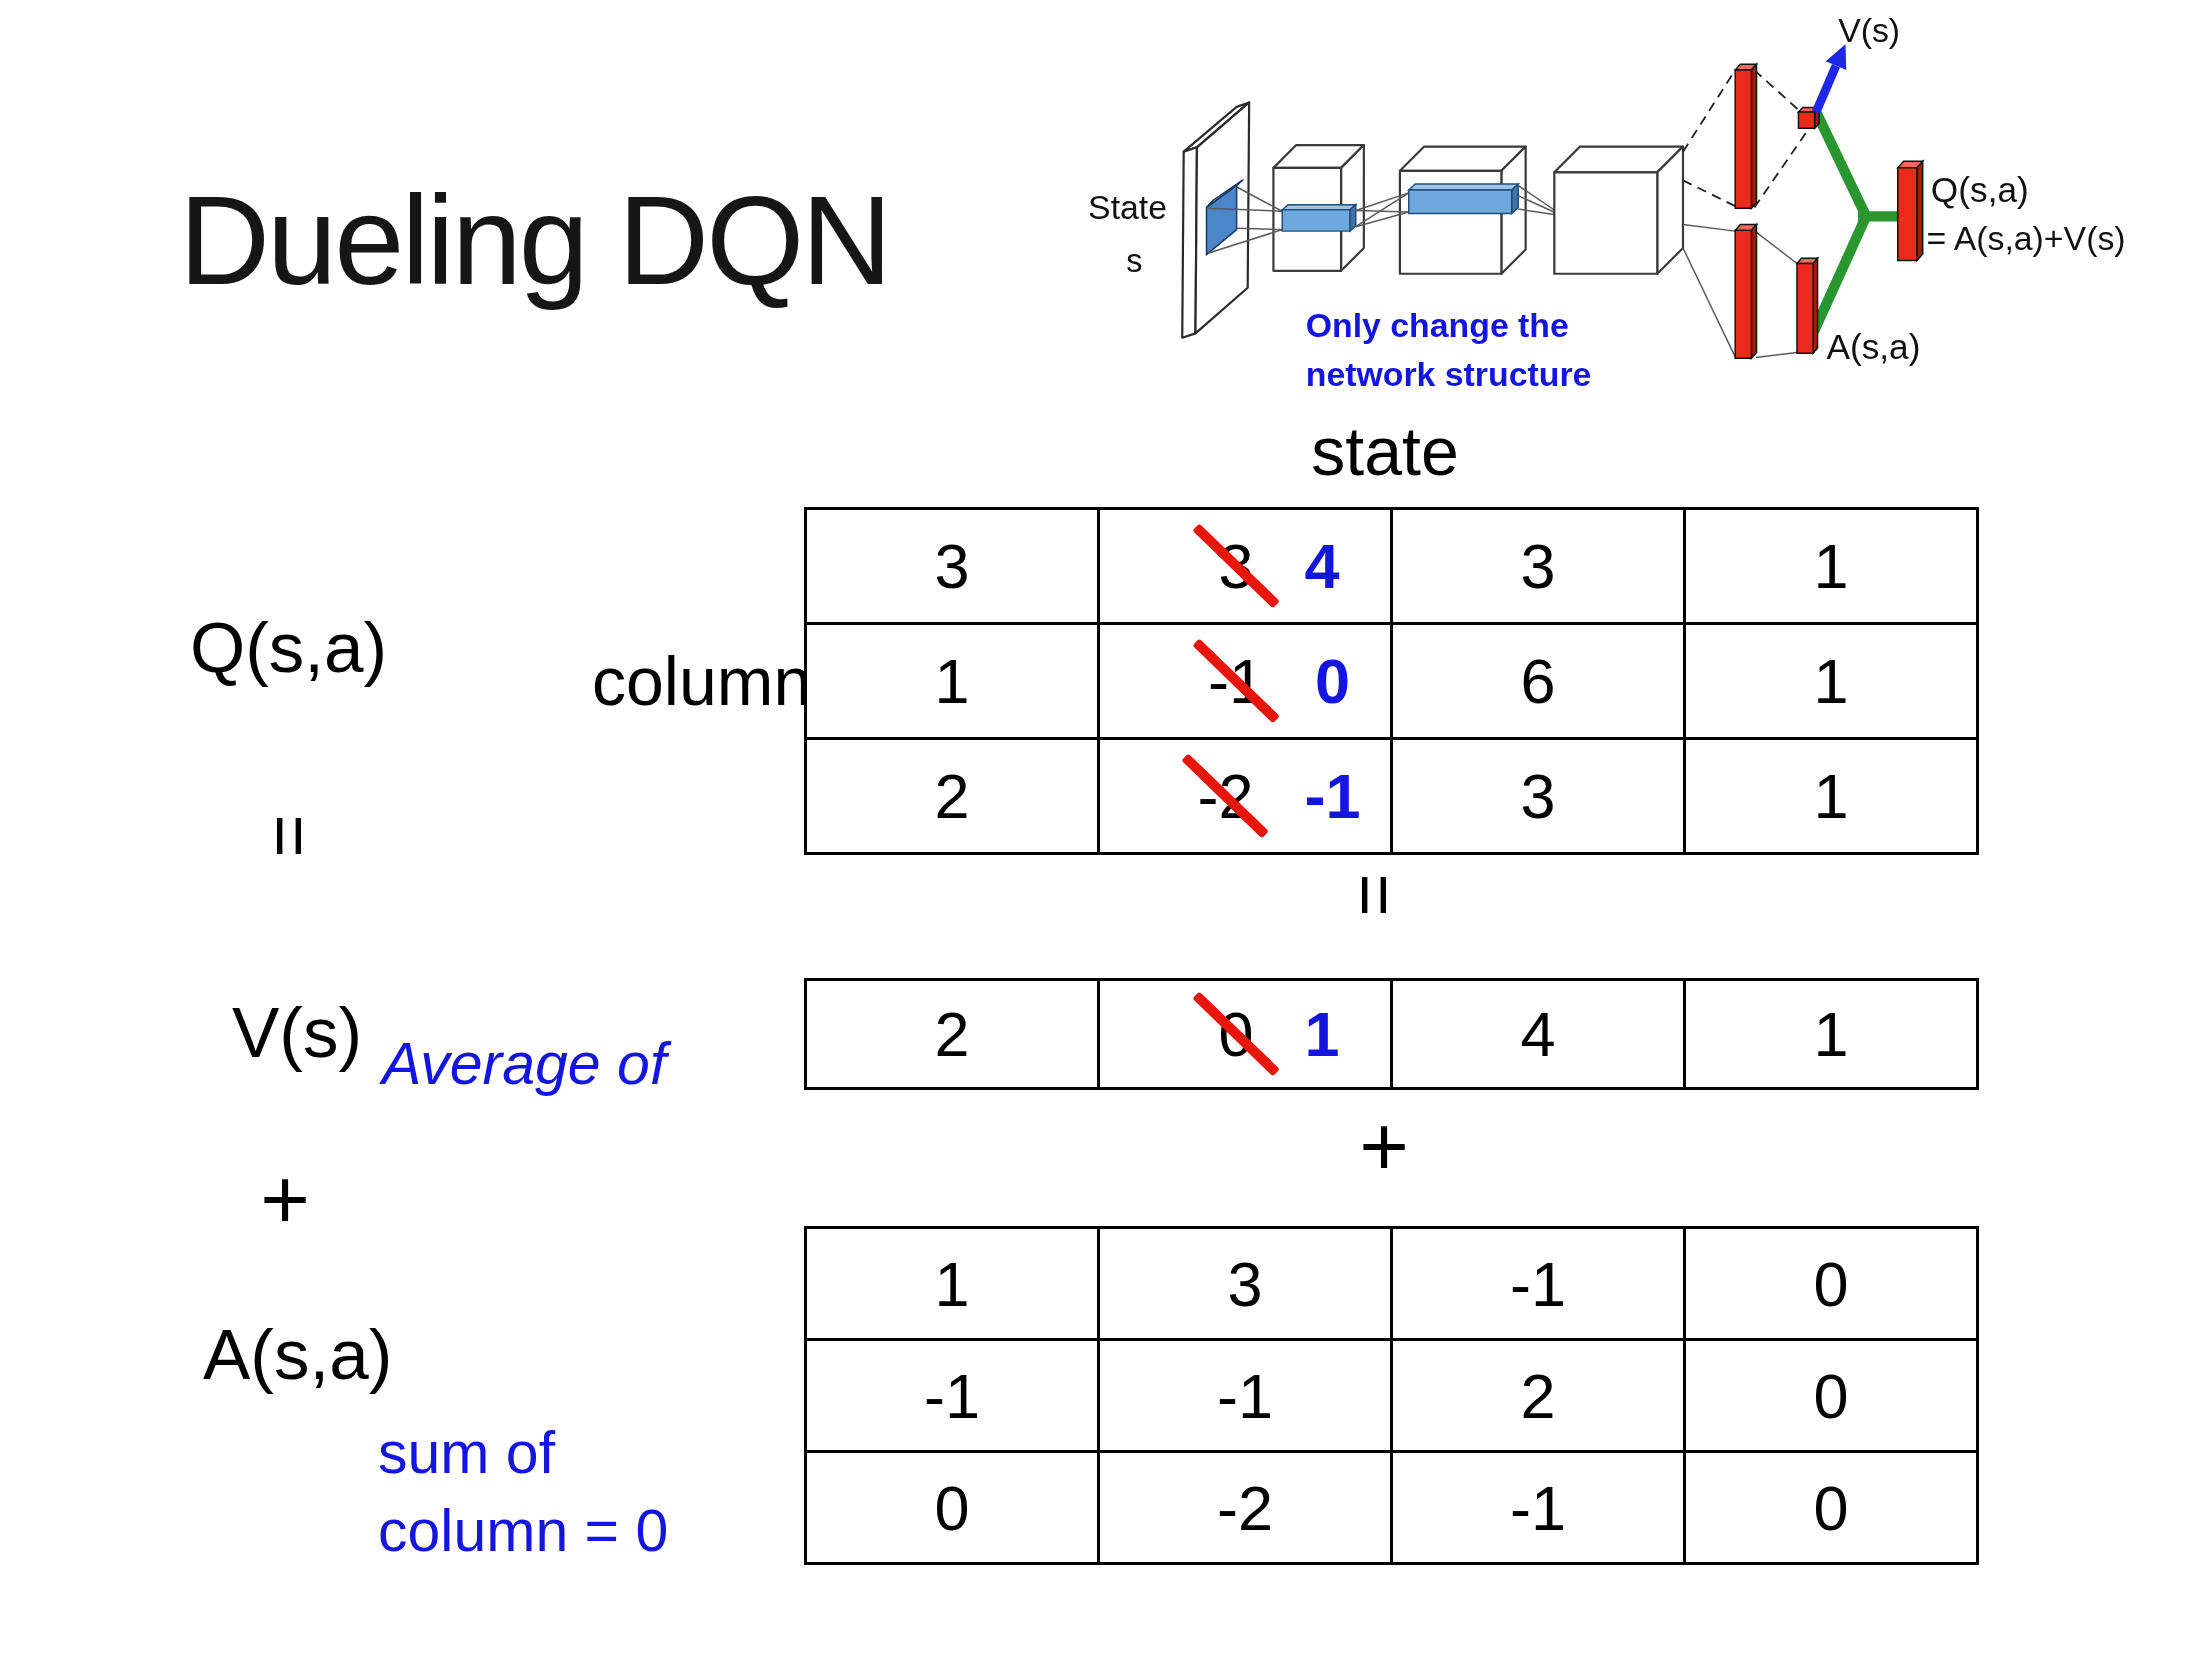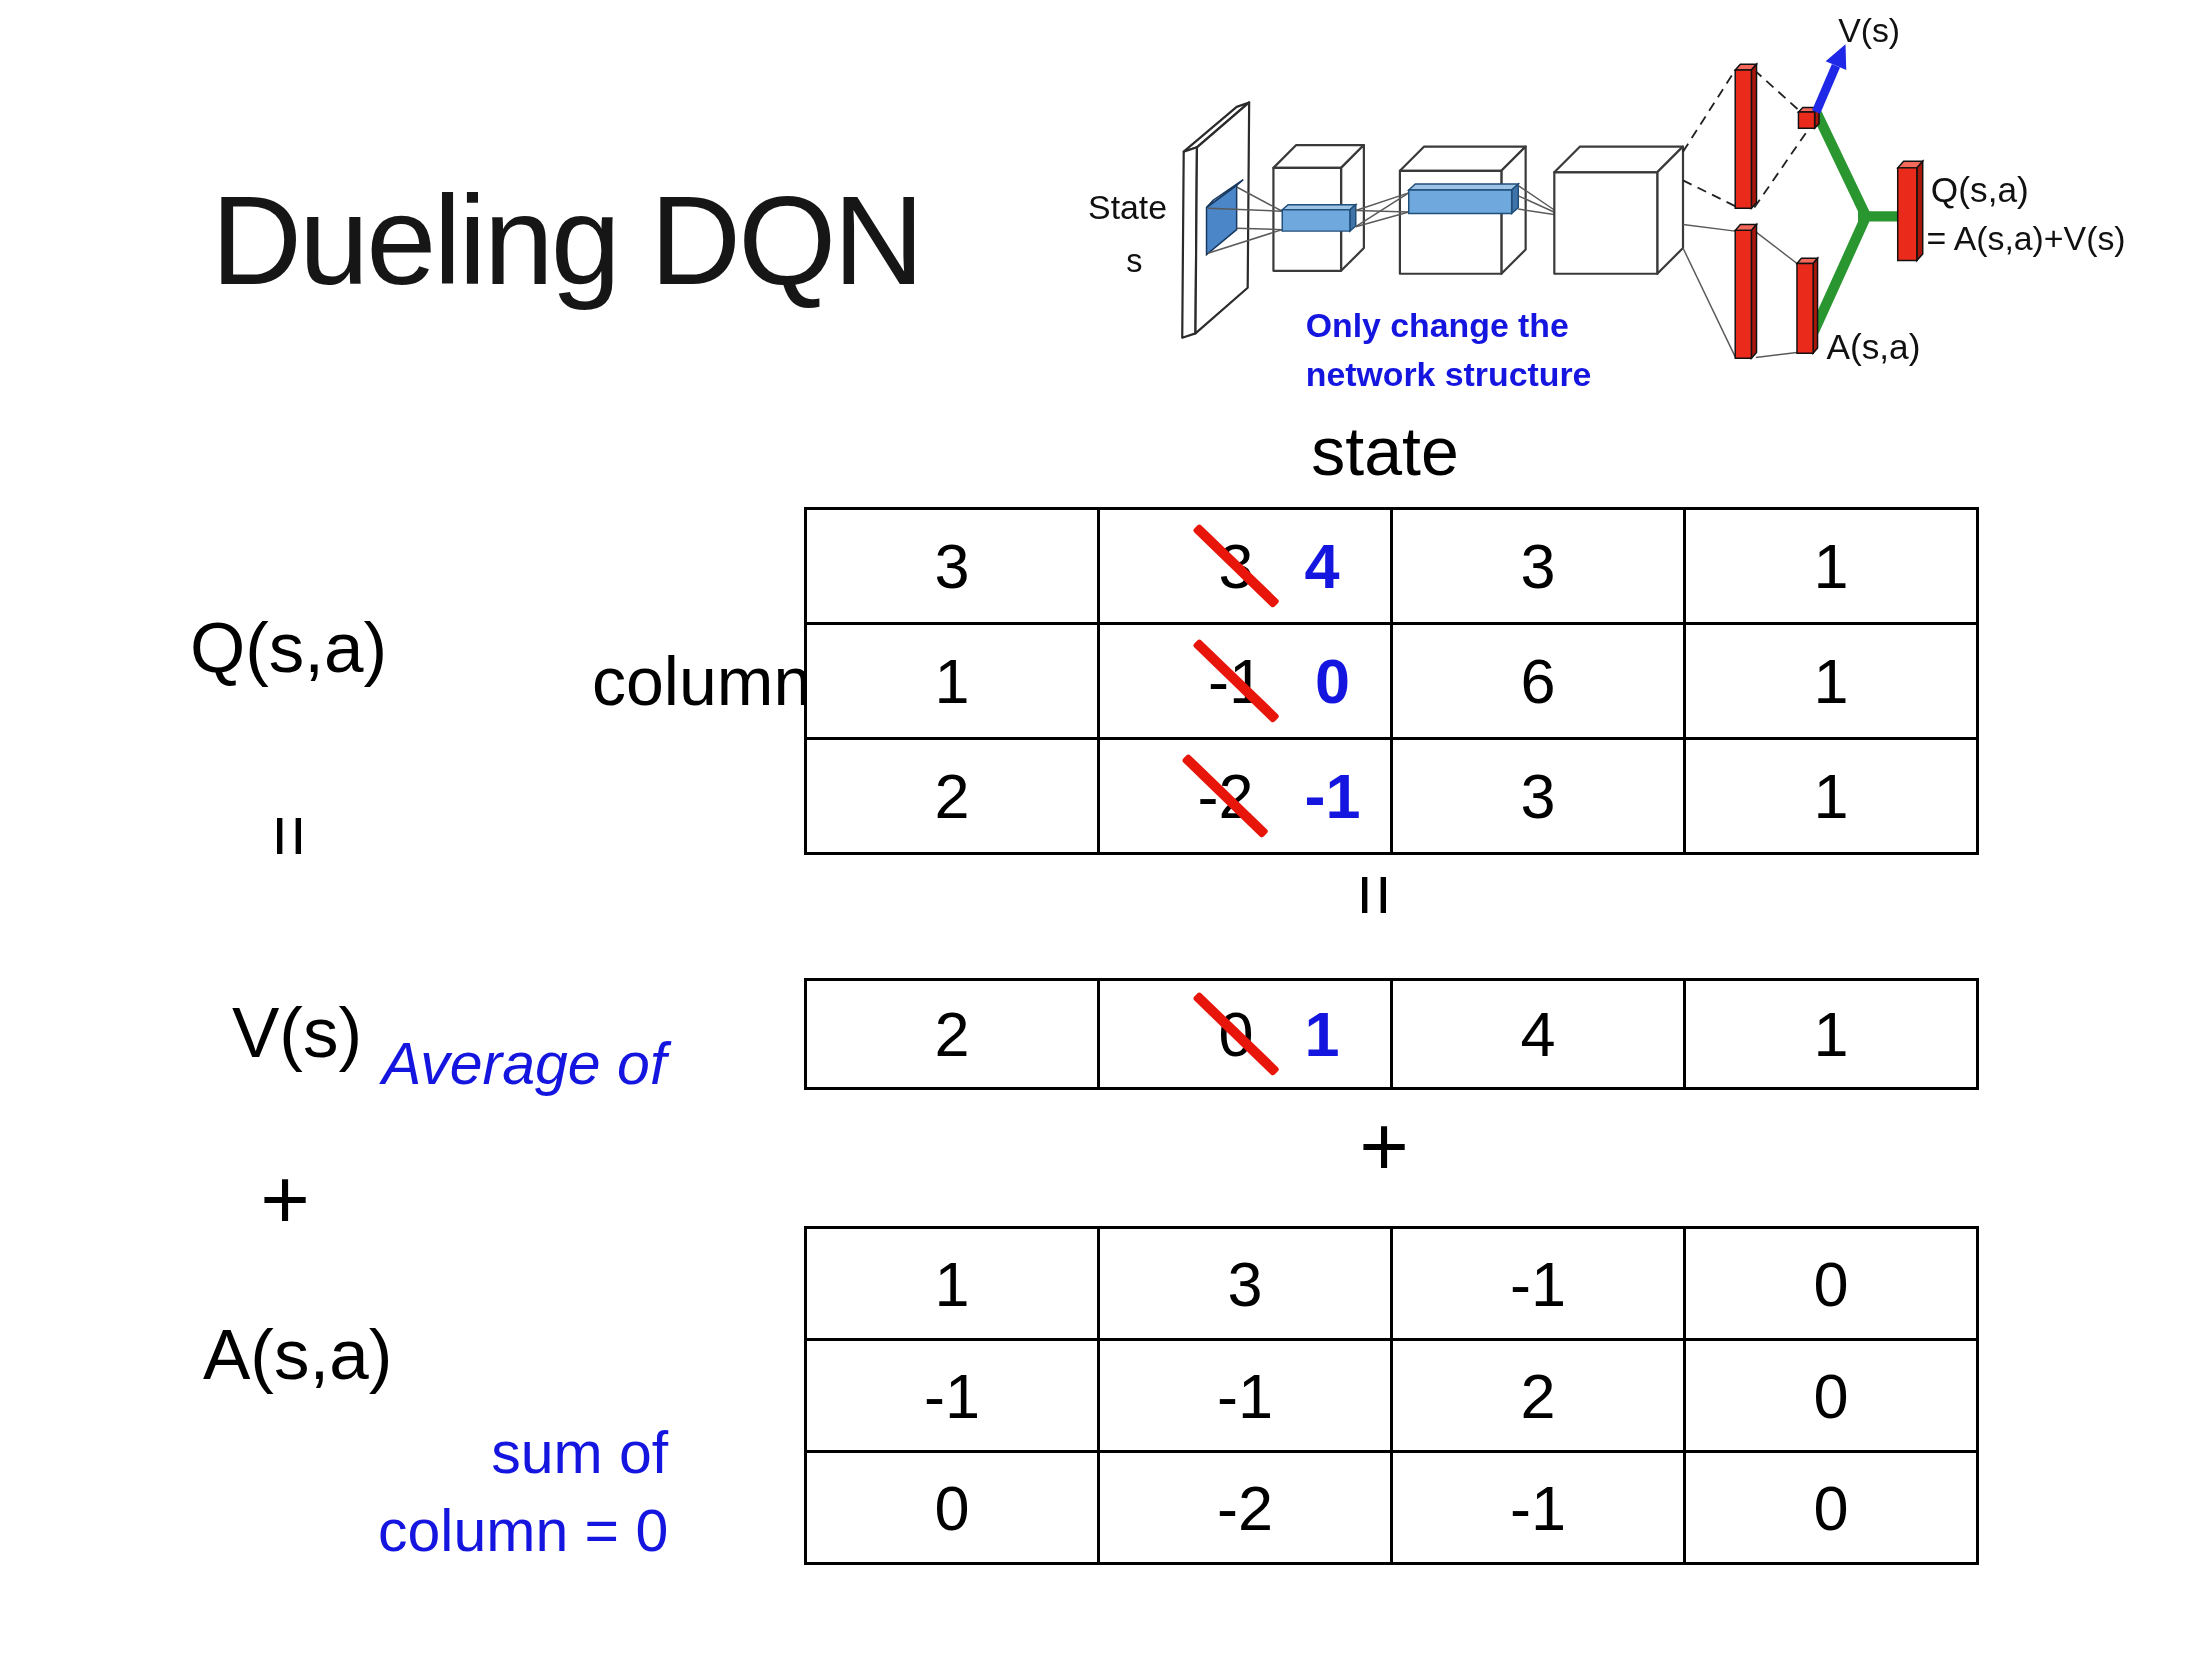--- a/index.html
+++ b/index.html
@@ -1,35 +1,35 @@
 <!DOCTYPE html>
 <html style="font-size:11.8px"><head>
 <meta charset="utf-8">
 <style>
   html,body{margin:0;padding:0;width:2205px;height:1654px;background:#ffffff;
     font-family:"Liberation Sans","DejaVu Sans",sans-serif;position:relative;overflow:hidden;}
   .abs{position:absolute;white-space:nowrap;}
   
-  #title{left:179px;top:168px;font-size:126px;font-weight:300;color:#161616;letter-spacing:-2.9px;margin-left:32px;}
+  #title{left:179px;top:168px;font-size:126px;font-weight:300;color:#161616;letter-spacing:-2.9px;}
   
   .biglbl{font-size:71px;color:#000;}
   #lbl-q{left:190px;top:607px;}
   #lbl-action{left:592px;top:642px;font-size:68px;}
   #lbl-v{left:232px;top:992px;}
   #lbl-a{left:203px;top:1314px;}
   .rot-eq{font-size:74px;color:#000;transform:translate(-50%,-50%) rotate(90deg);}
   #eq-left{left:290px;top:836px;}
   #eq-mid{left:1375px;top:895px;}
   .plus{font-size:85px;color:#000;transform:translate(-50%,-50%);}
   #plus-left{left:285px;top:1200px;}
   #plus-mid{left:1384px;top:1147px;}
   #hdr-state{left:1385px;top:412px;font-size:68px;color:#000;transform:translateX(-50%);}
   .bluenote{color:#1515e0;font-size:59px;line-height:1.33;}
   #note-v{left:382px;top:1025px;font-style:italic;}
-  #note-a{left:378px;top:1414px;text-align:right;}
+  #note-a{left:378px;top:1414px;}
   
   .mtable{position:absolute;border-collapse:collapse;table-layout:fixed;}
   .mtable td{border:3.7px solid #000;width:290px;padding:0;text-align:center;
     vertical-align:middle;font-size:63px;color:#000;background:#fff;}
   #qtable{left:804px;top:507px;}
   #qtable tr{height:115px;}
   #vtable{left:804px;top:978px;}
   #vtable tr{height:109px;}
   #atable{left:804px;top:1226px;}
   #atable tr{height:112px;}

